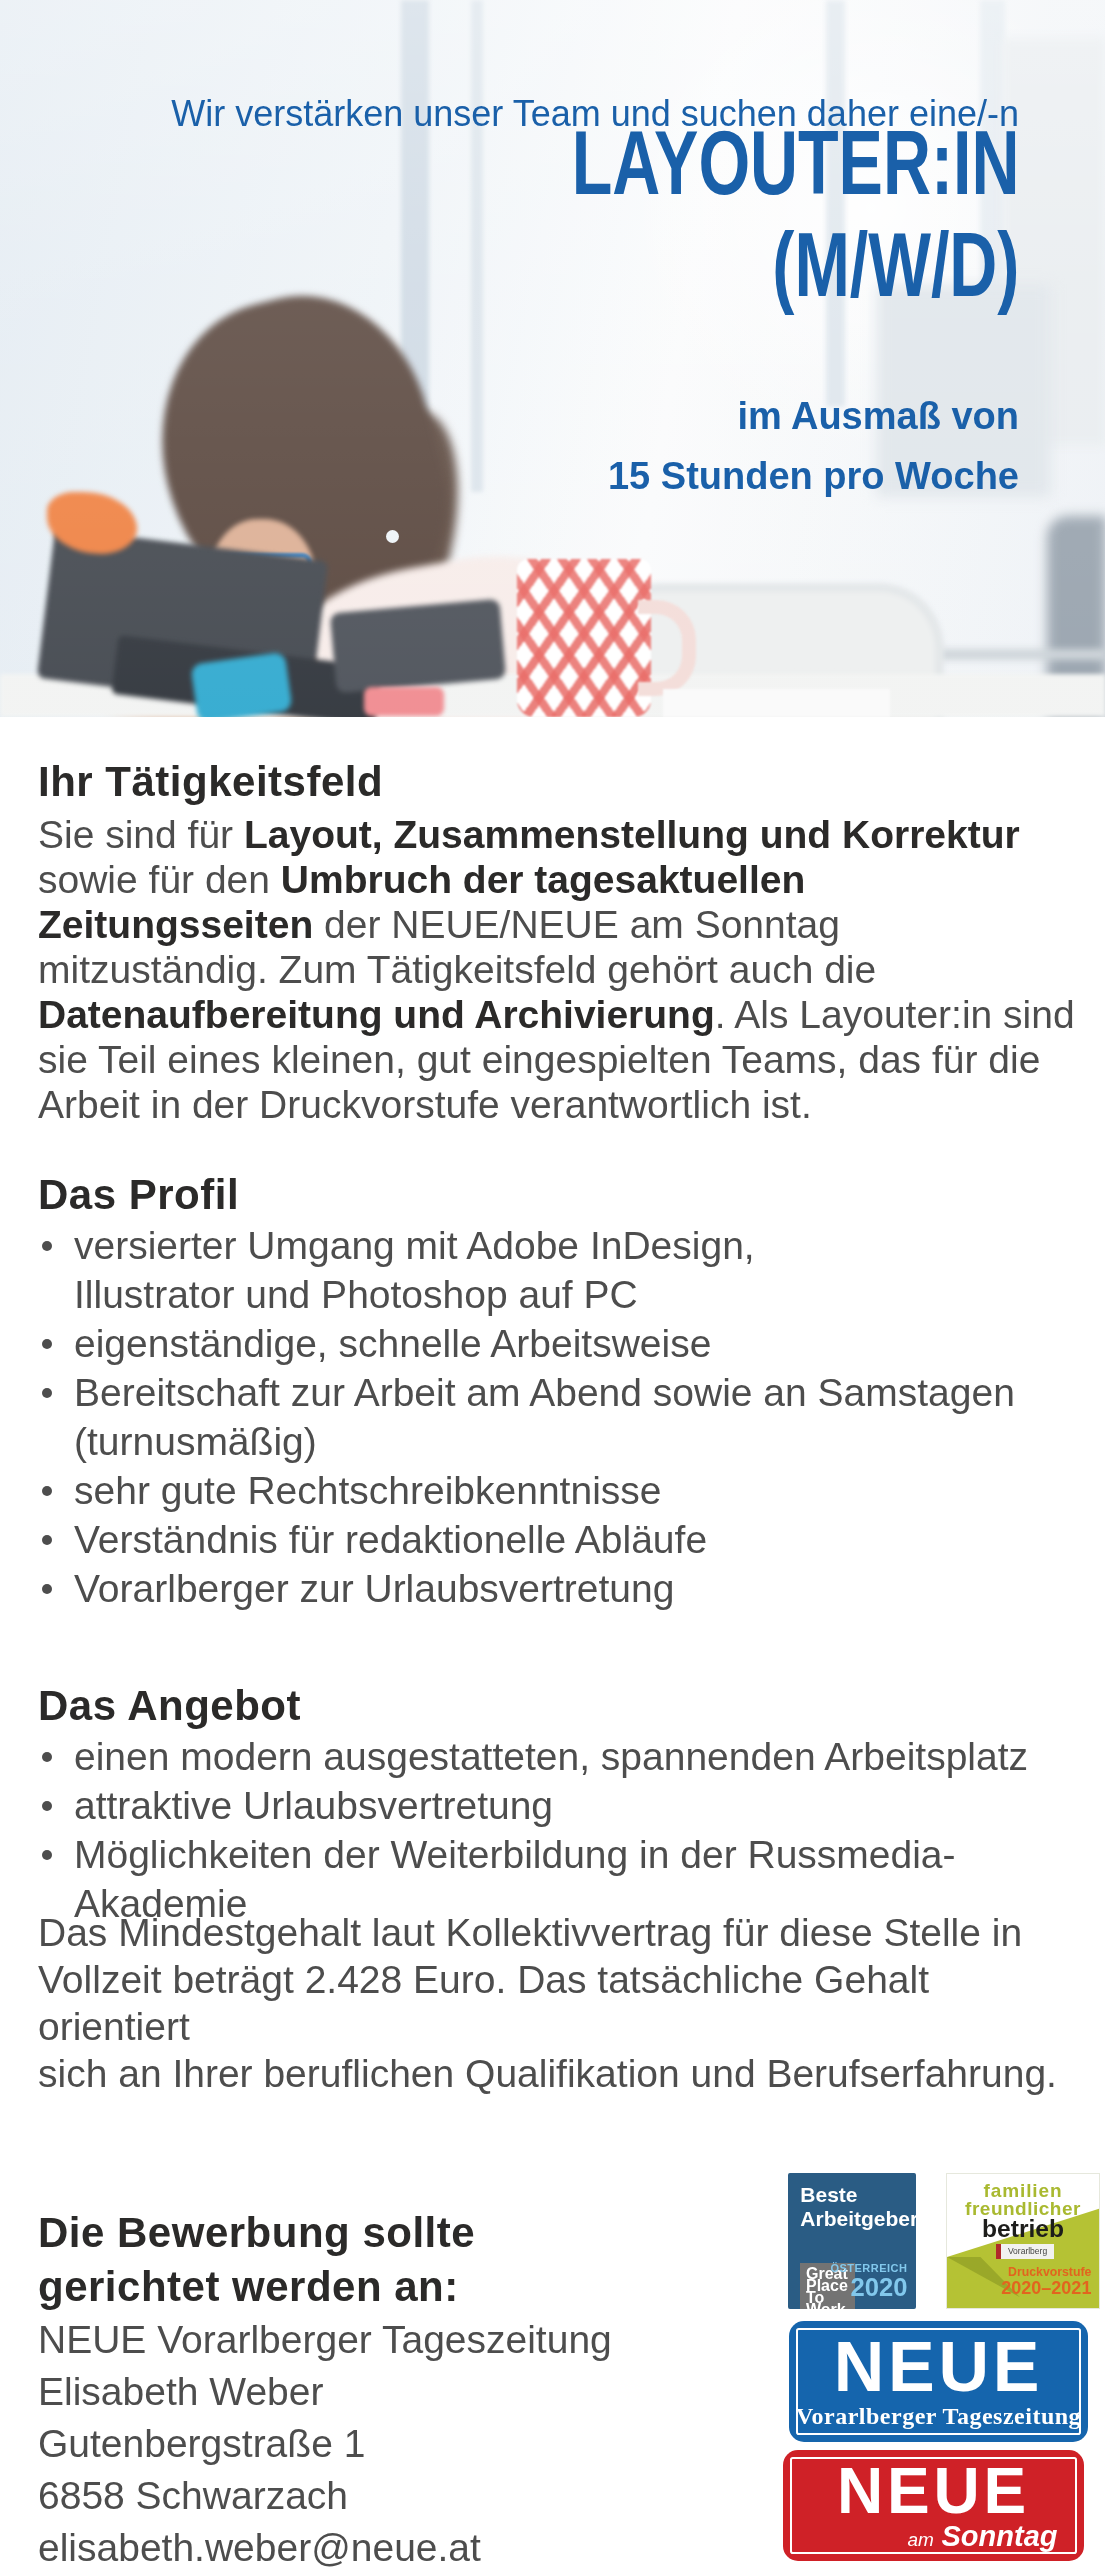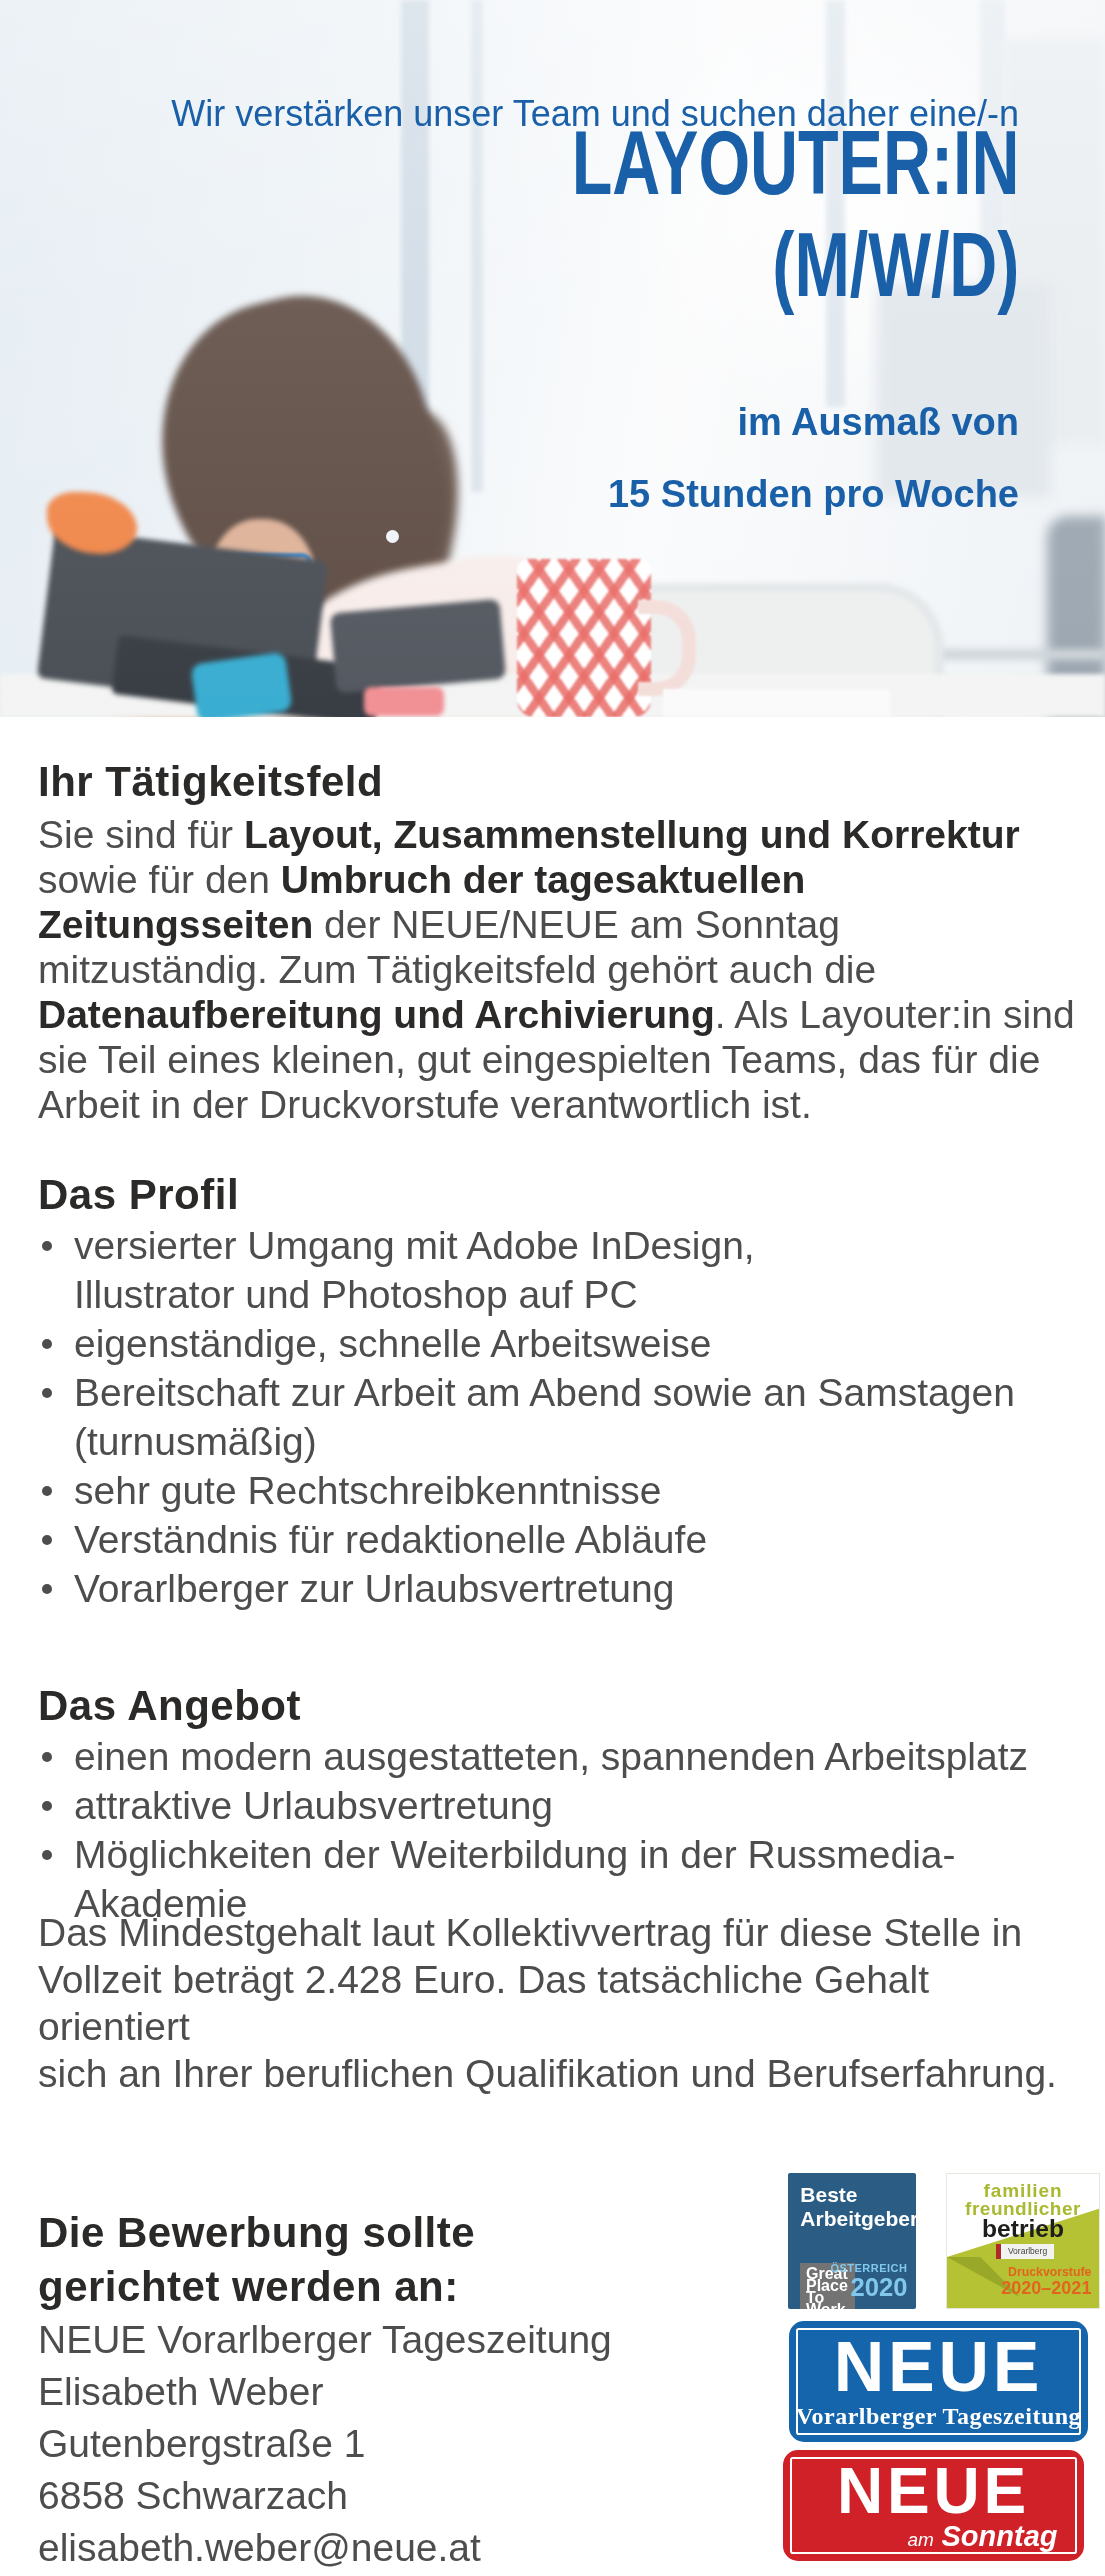--- a/index.html
+++ b/index.html
@@ -57,21 +57,21 @@
   .haze{left:0;top:0;width:1106px;height:717px;z-index:6;
         background:linear-gradient(180deg,rgba(255,255,255,.34),rgba(255,255,255,.14) 40%,rgba(255,255,255,.05));}
 
   
   .hero-tagline{position:absolute;top:93px;right:87px;z-index:10;white-space:nowrap;
         font-size:36px;font-weight:500;color:#1a60a9;}
   .hero-title{position:absolute;top:112px;right:87px;z-index:10;text-align:right;white-space:nowrap;
         font-size:91px;line-height:102px;font-weight:bold;color:#1a60a9;
         transform:scaleX(0.73);transform-origin:top right;}
   .hero-sub{position:absolute;top:386px;right:87px;z-index:10;text-align:right;
-        font-size:38px;line-height:72px;font-weight:bold;color:#1a60a9;}
+        font-size:38px;line-height:60px;font-weight:bold;color:#1a60a9;}
 
   
   .h2{position:absolute;left:38px;font-size:42px;line-height:49px;font-weight:bold;
       color:#2b2a29;letter-spacing:0.5px;}
   .body-text{position:absolute;left:38px;width:1041px;font-size:39px;line-height:45px;color:#4d4d4d;}
   .body-text b{font-weight:bold;color:#2b2a29;}
   ul.bullets{position:absolute;left:38px;width:1041px;margin:0;padding:0;list-style:none;
       font-size:39px;line-height:49px;color:#4d4d4d;}
   ul.bullets li{position:relative;padding-left:36px;}
   ul.bullets li::before{content:"";position:absolute;left:3.8px;top:20px;width:10.4px;height:10.4px;

